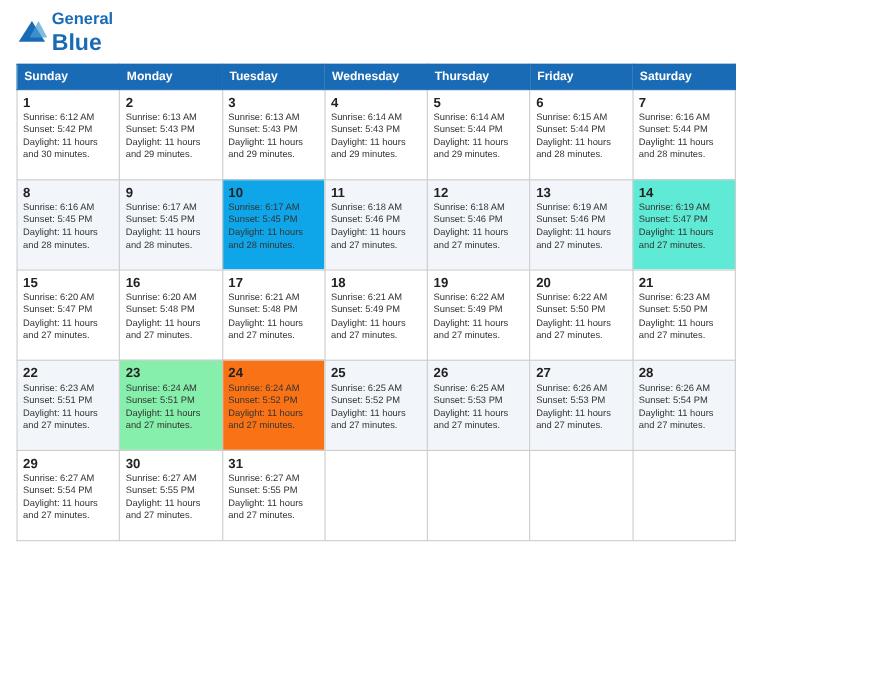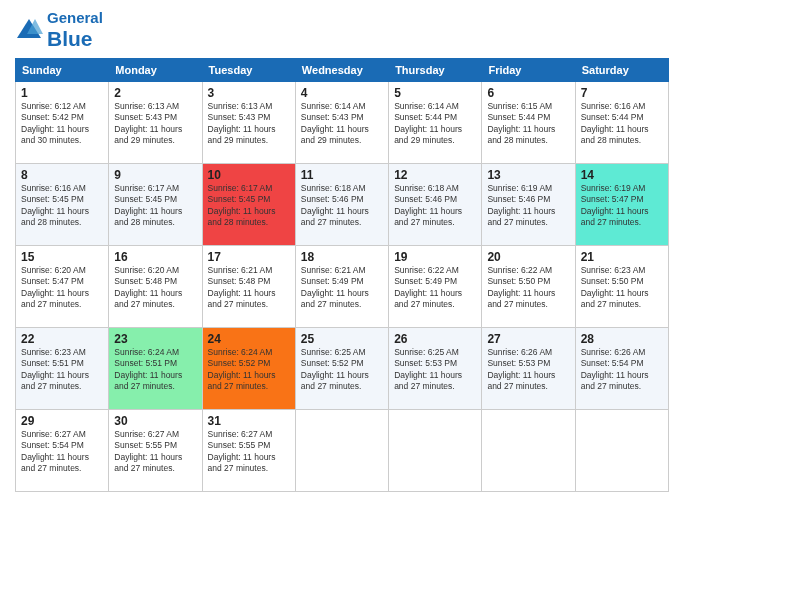--- a/index.html
+++ b/index.html
@@ -176,21 +176,21 @@
 Daylight: 11 hours
 and 28 minutes.</div>
           </td>
           <td style="background: rgb(242, 246, 251);">
             <span class="day-num">9</span>
             <div class="day-info" style="white-space: pre-line;">Sunrise: 6:17 AM
 Sunset: 5:45 PM
 Daylight: 11 hours
 and 28 minutes.</div>
           </td>
-          <td style="background: #ef4444;">
+          <td style="background: #0ea5e9;">
             <span class="day-num">10</span>
             <div class="day-info" style="white-space: pre-line;">Sunrise: 6:17 AM
 Sunset: 5:45 PM
 Daylight: 11 hours
 and 28 minutes.</div>
           </td>
           <td style="background: rgb(242, 246, 251);">
             <span class="day-num">11</span>
             <div class="day-info" style="white-space: pre-line;">Sunrise: 6:18 AM
 Sunset: 5:46 PM

